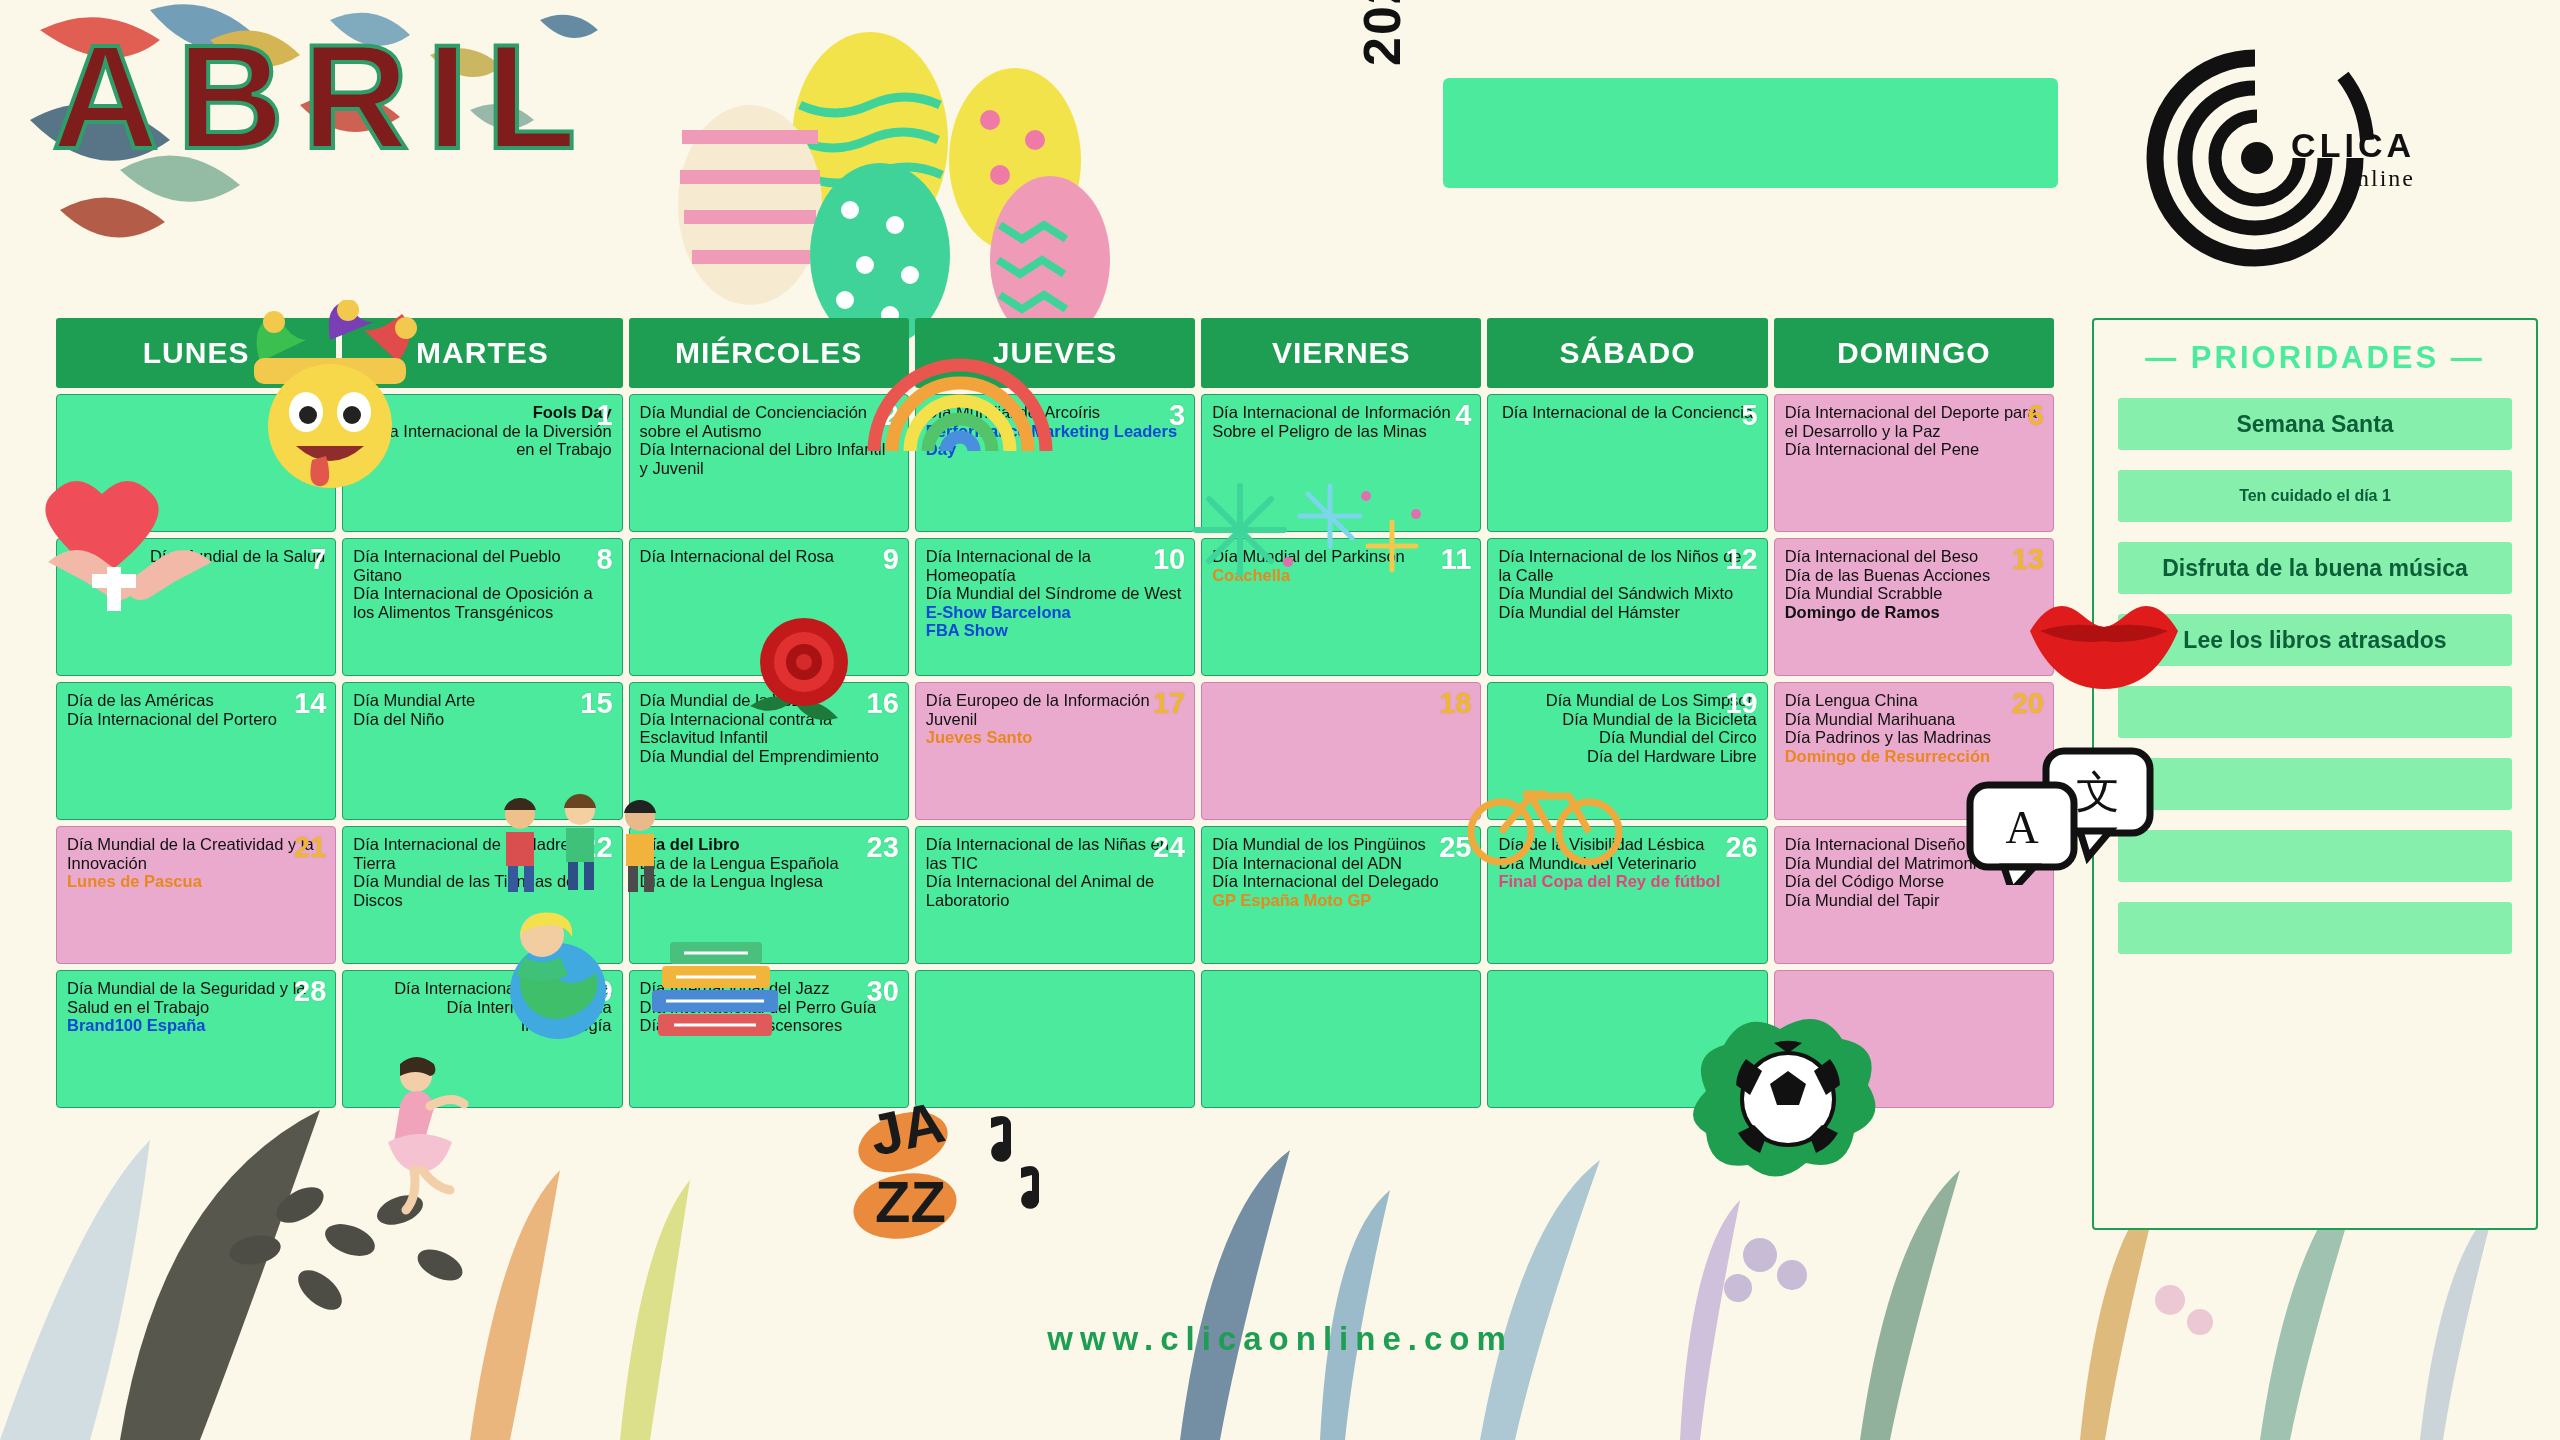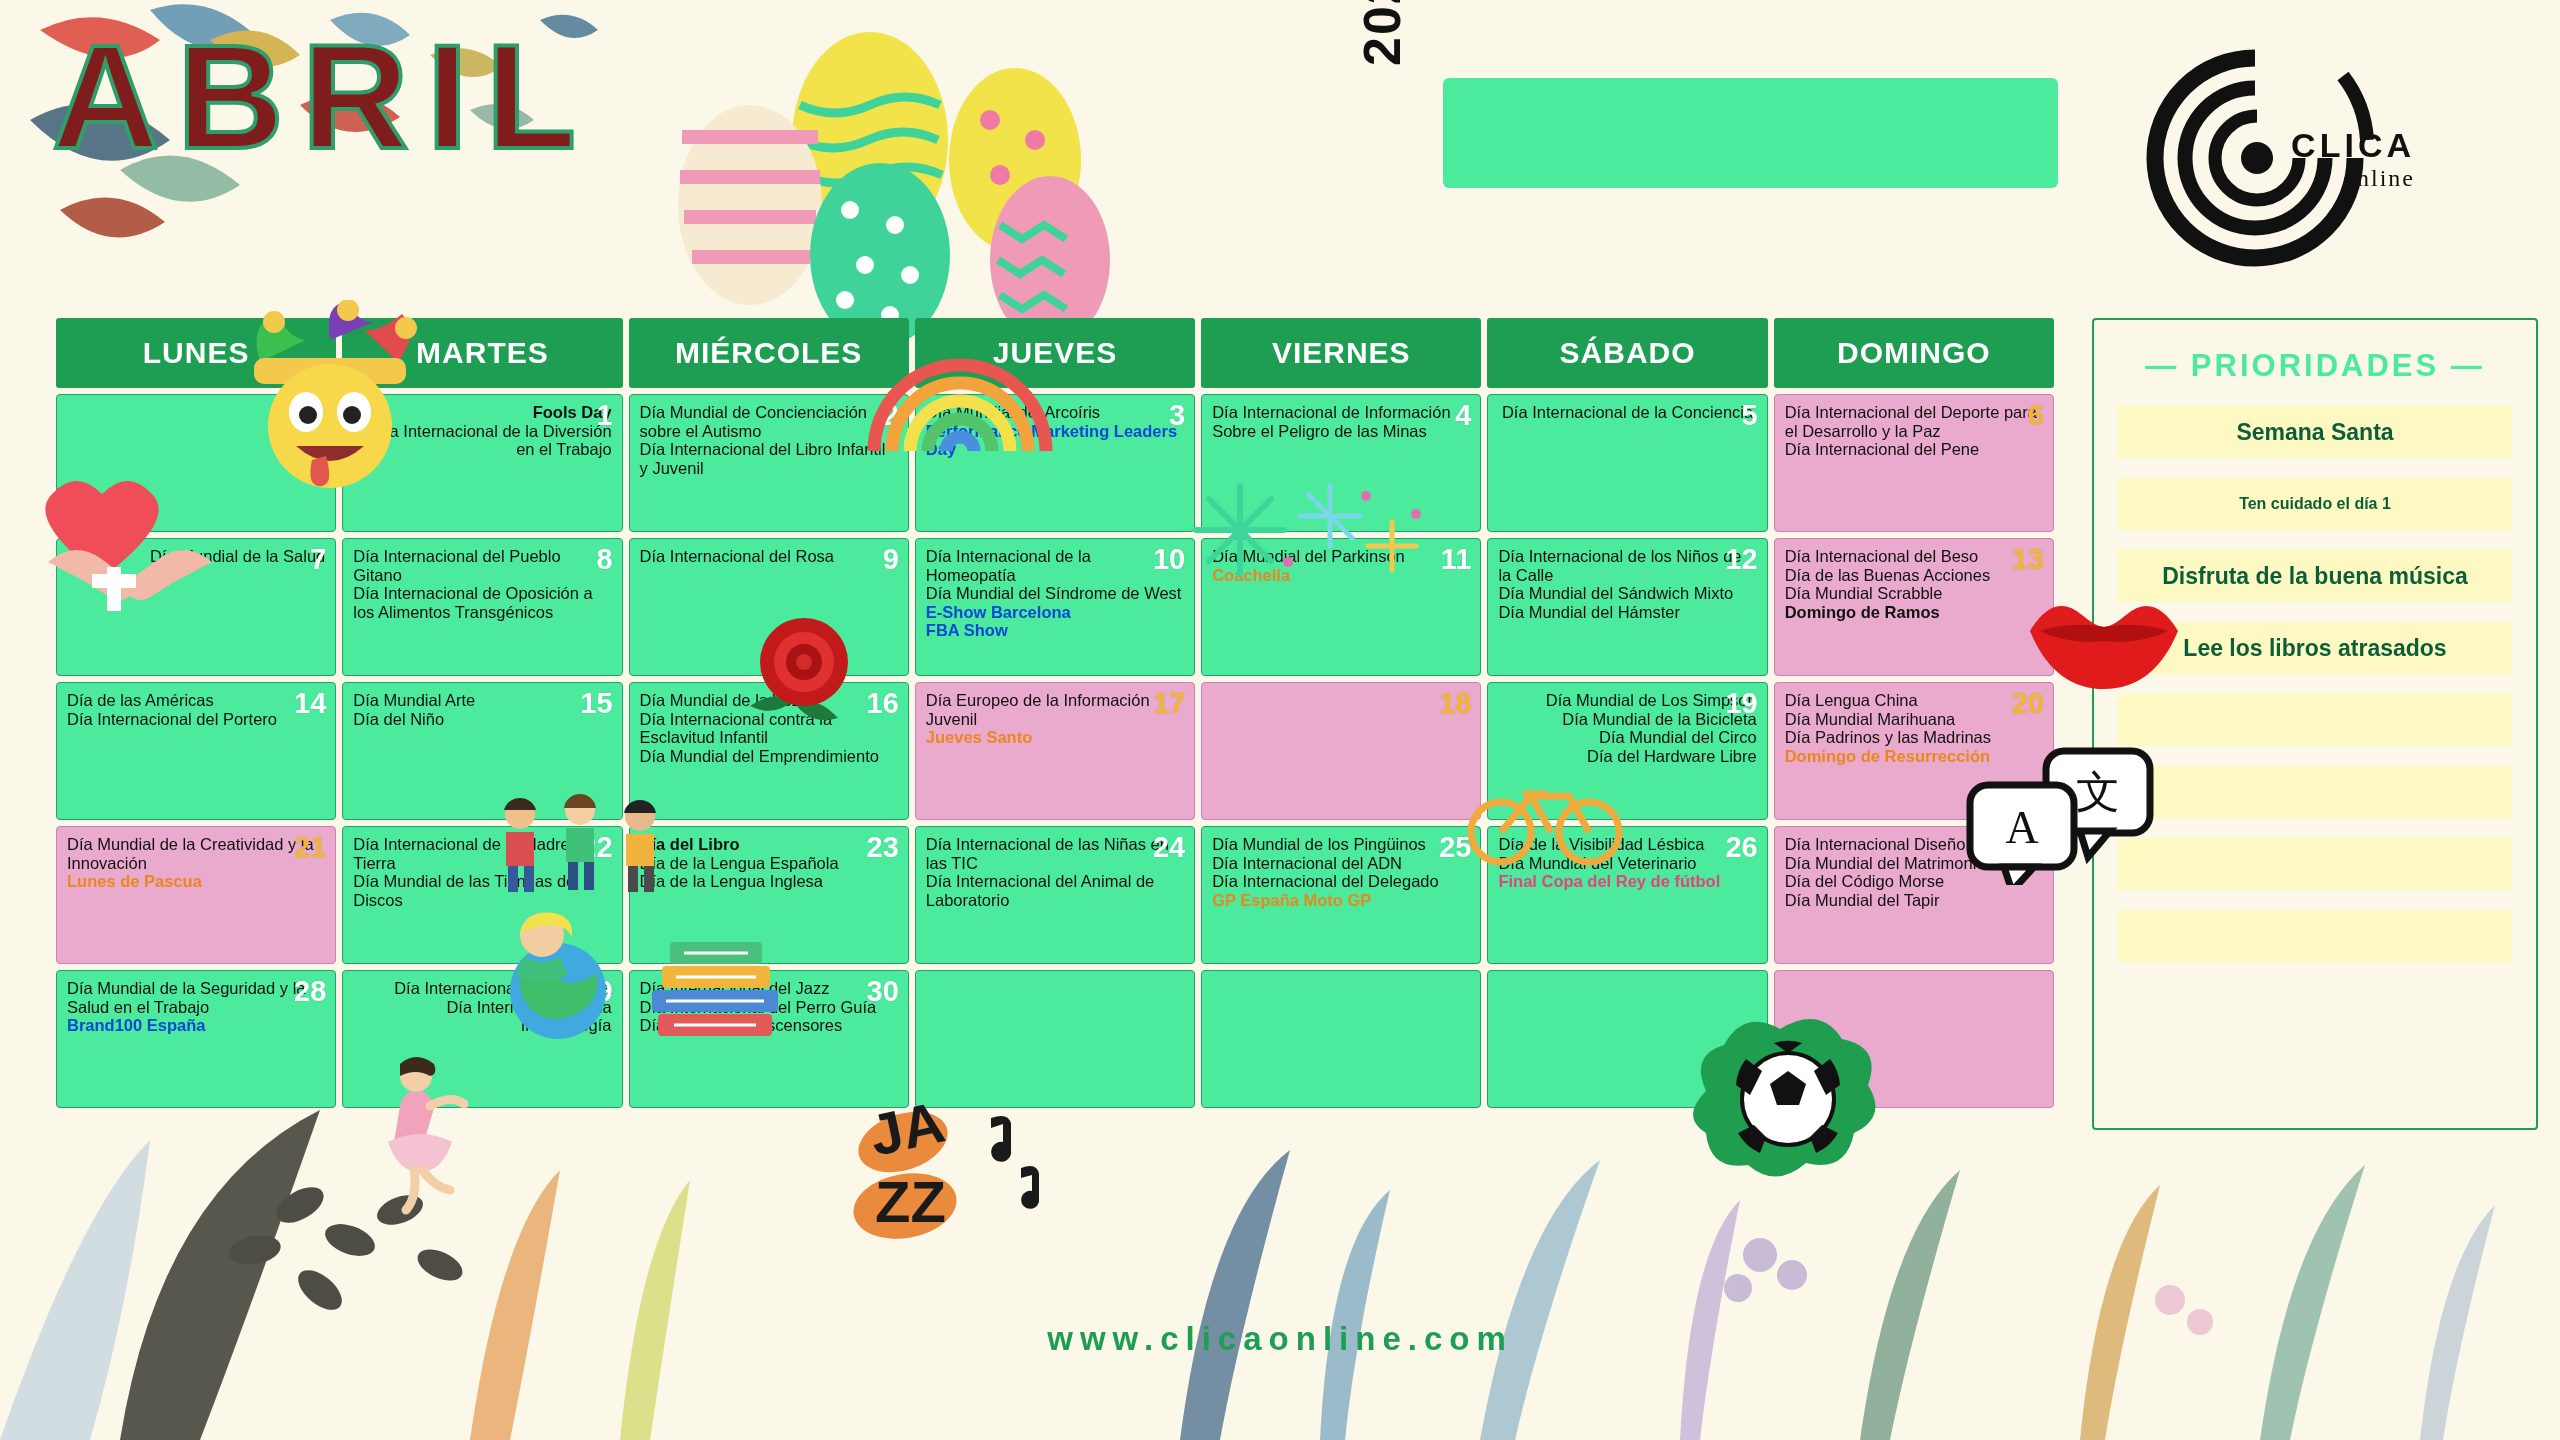--- a/index.html
+++ b/index.html
@@ -72,30 +72,30 @@
   .day.pink .daynum{color:#f0b72e;}
   .events{font-size:16.5px;line-height:18.5px;color:#111;}
   .events div{margin:0;}
   .hl-blue{color:#0a49d6;font-weight:bold;}
   .hl-orange{color:#e8881f;font-weight:bold;}
   .hl-pink{color:#e0457e;font-weight:bold;}
   .right-al{text-align:right;}
   .center-al{text-align:center;}
   
   #priorities{
-    position:absolute;left:2092px;top:318px;width:446px;height:812px;
+    position:absolute;left:2092px;top:318px;width:446px;height:912px;
     background:#fbf8ea;border:2px solid #1d9e53;border-radius:4px;
-    box-sizing:border-box;padding:20px 24px;
+    box-sizing:border-box;padding:12px 24px;
   }
   #priorities h2{
     margin:8px 0 22px 0;text-align:center;color:#4bea9d;
     font-size:31px;letter-spacing:3px;font-weight:bold;
   }
   .pri-row{
-    height:52px;background:#fef9c3;border-radius:3px;margin-bottom:20px;
+    height:52px;background:#86efac;border-radius:3px;margin-bottom:20px;
     display:flex;align-items:center;justify-content:center;
     color:#0c5e38;font-weight:bold;font-size:23px;text-align:center;
     padding:0 8px;box-sizing:border-box;
   }
   .pri-row.small{font-size:16px;}
   
   #footer-url{
     position:absolute;left:0;top:1320px;width:2560px;text-align:center;
     font-size:33px;font-weight:bold;color:#1d9e53;letter-spacing:7px;
   }

